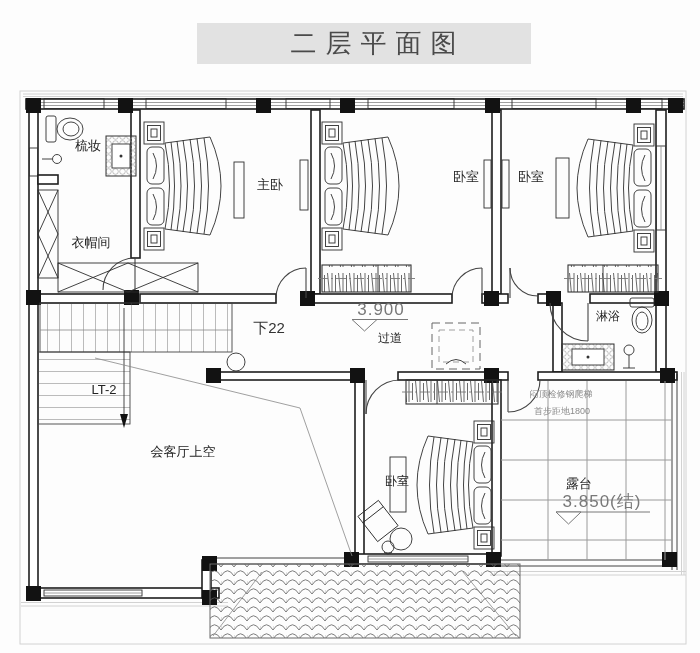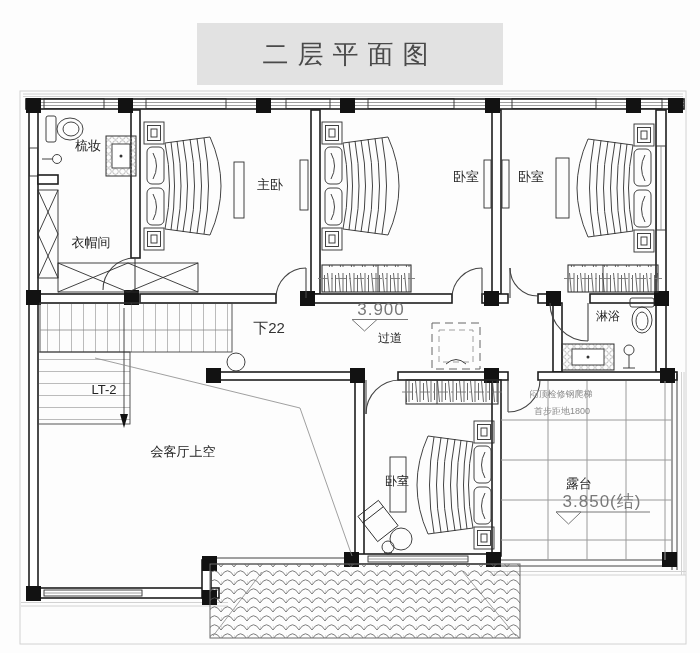--- a/index.html
+++ b/index.html
@@ -1,19 +1,19 @@
 <!DOCTYPE html>
 <html><head>
 <meta charset="utf-8">
 <style>
   html,body{margin:0;padding:0;background:#fff;}
   .page{position:relative;width:700px;height:653px;background:#fdfdfd;overflow:hidden;
         font-family:"Liberation Sans","DejaVu Sans",sans-serif;}
-  .banner{position:absolute;left:197px;top:23px;width:306px;height:62px;background:#e2e2e2;
-          display:flex;align-items:center;justify-content:center;}
+  .banner{position:absolute;left:197px;top:23px;width:306px;height:41px;background:#e2e2e2;
+          display:flex;align-items:center;justify-content:center;padding-left:28px;}
   .banner span{font-size:26px;letter-spacing:9px;color:#4a4a4a;font-weight:500;}
   svg{position:absolute;left:0;top:0;}
   svg text{text-anchor:middle;}
   .w{fill:#fff;stroke:#1f1f1f;stroke-width:1.6;}
   .col{fill:#121212;stroke:none;}
   .f{fill:none;stroke:#2e2e2e;stroke-width:0.9;}
   .thin{fill:none;stroke:#888;stroke-width:0.8;}
   .faint{fill:none;stroke:#d2d2d2;stroke-width:1;}
   .door{fill:none;stroke:#444;stroke-width:1.1;}
   .t13{font-size:13px;fill:#222;}

